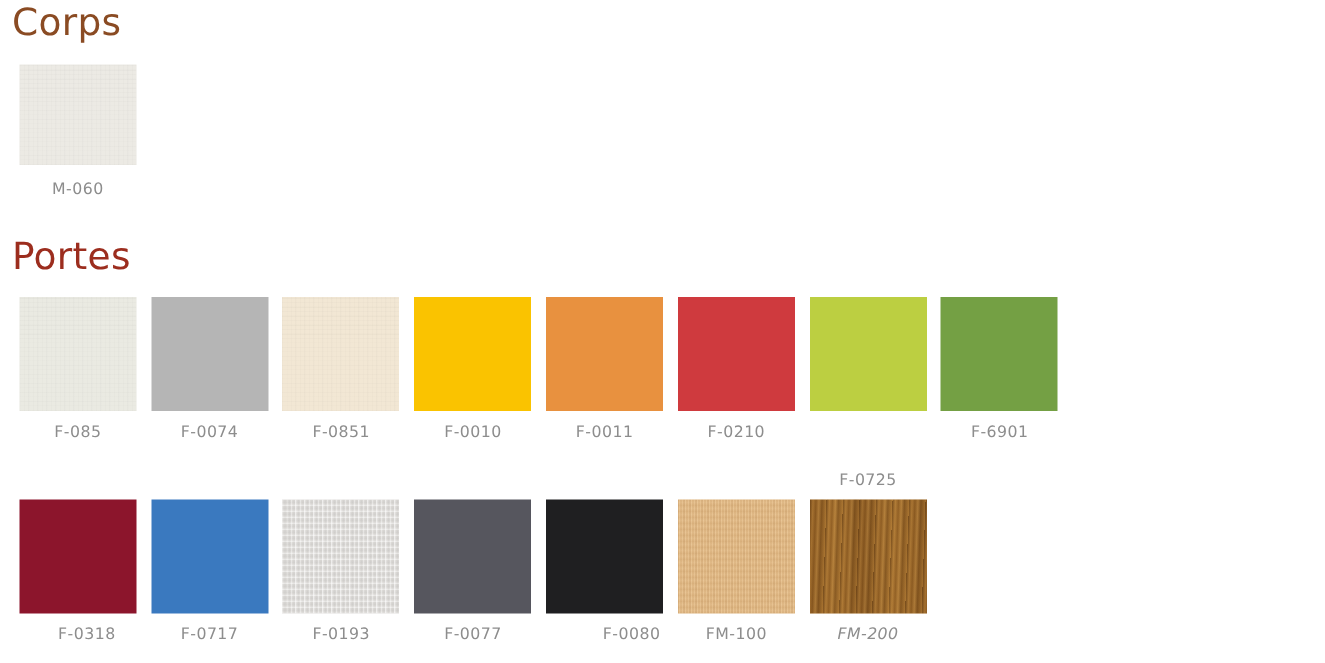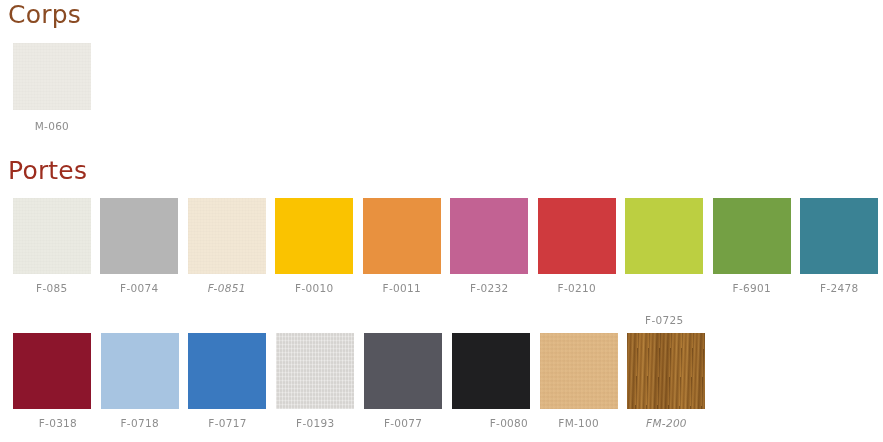--- a/index.html
+++ b/index.html
@@ -197,71 +197,59 @@
         <span class="swatch-label" style="color: rgb(141, 141, 141);">F-085</span>
       </div>
 
       <div class="swatch-cell">
         <span class="swatch-chip" style="background-color: rgb(181, 181, 181);"></span>
         <span class="swatch-label" style="color: rgb(141, 141, 141);">F-0074</span>
       </div>
 
       <div class="swatch-cell">
         <span class="swatch-chip tex-soft" style="background-color: rgb(242, 231, 212);"></span>
-        <span class="swatch-label" style="color: rgb(141, 141, 141); font-style: italic;">F-0851</span>
+        <span class="swatch-label" style="color: rgb(141, 141, 141);">F-0851</span>
       </div>
 
       <div class="swatch-cell">
         <span class="swatch-chip" style="background-color: rgb(250, 195, 0);"></span>
         <span class="swatch-label" style="color: rgb(141, 141, 141);">F-0010</span>
       </div>
 
       <div class="swatch-cell">
         <span class="swatch-chip" style="background-color: rgb(232, 145, 63);"></span>
         <span class="swatch-label" style="color: rgb(141, 141, 141);">F-0011</span>
       </div>
 
-      <div class="swatch-cell">
-        <span class="swatch-chip" style="background-color: rgb(194, 98, 147);"></span>
-        <span class="swatch-label" style="color: rgb(141, 141, 141);">F-0232</span>
-      </div>
 
       <div class="swatch-cell">
         <span class="swatch-chip" style="background-color: rgb(207, 58, 62);"></span>
         <span class="swatch-label" style="color: rgb(141, 141, 141);">F-0210</span>
       </div>
 
       <div class="swatch-cell">
         <span class="swatch-chip" style="background-color: rgb(188, 207, 65);"></span>
         <span class="swatch-label" style="color: rgb(141, 141, 141); margin-top: 40px;">F-0725</span>
       </div>
 
       <div class="swatch-cell">
         <span class="swatch-chip" style="background-color: rgb(116, 160, 68);"></span>
         <span class="swatch-label" style="color: rgb(141, 141, 141);">F-6901</span>
       </div>
 
-      <div class="swatch-cell">
-        <span class="swatch-chip" style="background-color: rgb(58, 130, 148);"></span>
-        <span class="swatch-label" style="color: rgb(141, 141, 141);">F-2478</span>
-      </div>
 
     </div>
 
     <div class="swatch-row row-portes-2">
 
       <div class="swatch-cell">
         <span class="swatch-chip" style="background-color: rgb(140, 21, 44);"></span>
         <span class="swatch-label" style="color: rgb(141, 141, 141); margin-left: 12px;">F-0318</span>
       </div>
 
-      <div class="swatch-cell">
-        <span class="swatch-chip" style="background-color: rgb(167, 196, 225);"></span>
-        <span class="swatch-label" style="color: rgb(141, 141, 141);">F-0718</span>
-      </div>
 
       <div class="swatch-cell">
         <span class="swatch-chip" style="background-color: rgb(58, 121, 191);"></span>
         <span class="swatch-label" style="color: rgb(141, 141, 141);">F-0717</span>
       </div>
 
       <div class="swatch-cell">
         <span class="swatch-chip tex-linen" style="background-color: rgb(222, 220, 217);"></span>
         <span class="swatch-label" style="color: rgb(141, 141, 141);">F-0193</span>
       </div>

